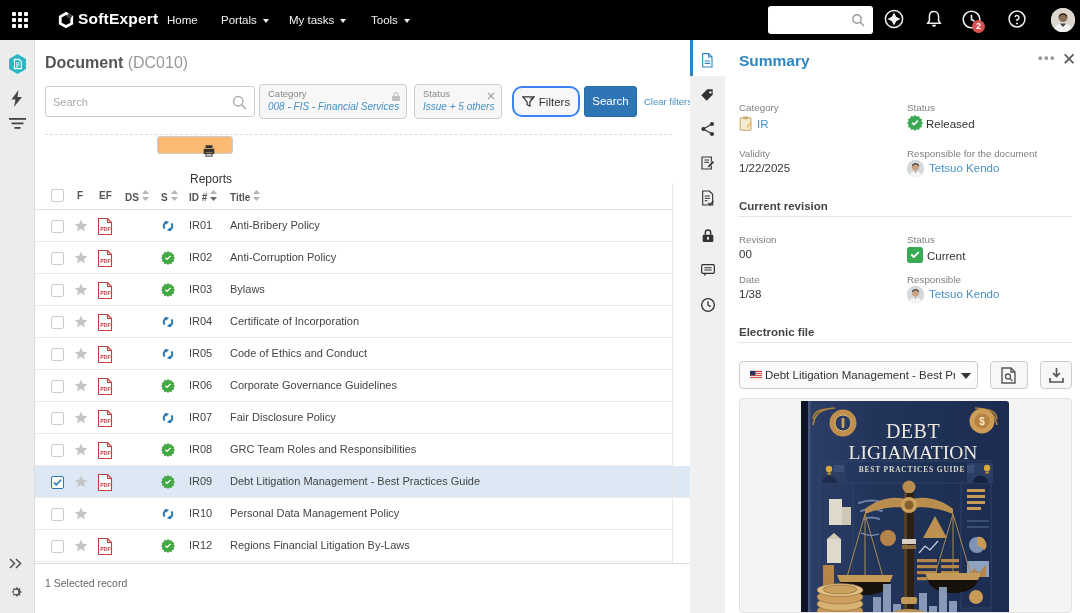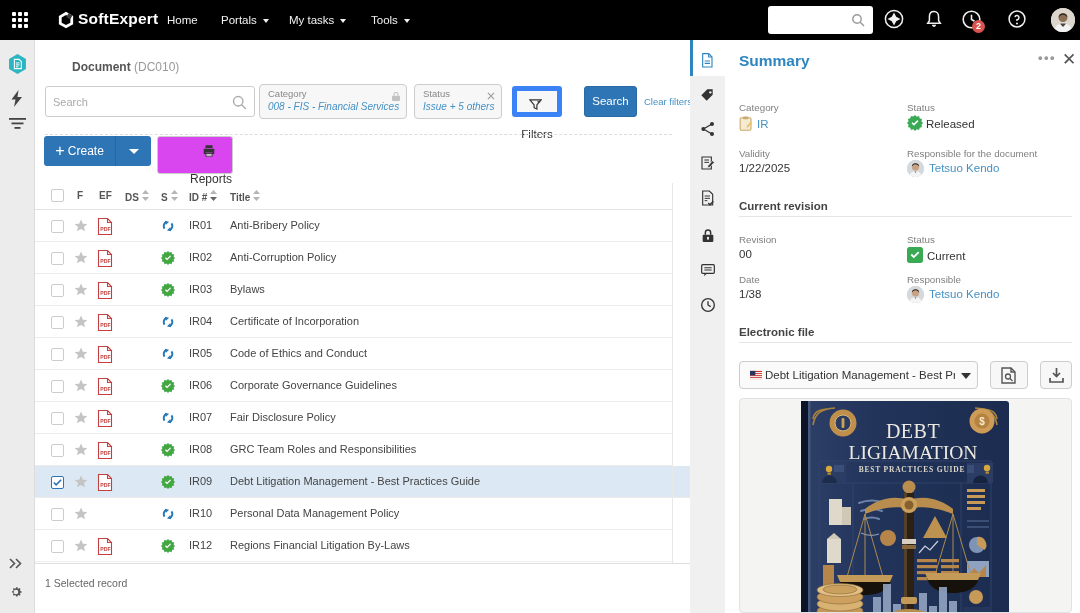--- a/index.html
+++ b/index.html
@@ -8,36 +8,36 @@
 
 #topbar { position:absolute; left:0; top:0; width:1080px; height:40px; background:#000000; }
 #topbar .navitem { position:absolute; top:14px; color:#f2f2f2; font-size:11.5px; }
 .caret { display:inline-block; width:0; height:0; border-left:3.5px solid transparent; border-right:3.5px solid transparent; border-top:4px solid #f2f2f2; vertical-align:1px; margin-left:6px; }
 #searchbox { position:absolute; left:768px; top:6px; width:105px; height:28px; background:#fff; border-radius:3px; }
 .topicon { position:absolute; top:9px; }
 
 #lsidebar { position:absolute; left:0; top:40px; width:35px; height:573px; background:#ececec; border-right:1px solid #dcdcdc; }
 
 #center { position:absolute; left:35px; top:40px; width:655px; height:573px; background:#fff; }
-#title { position:absolute; left:10px; top:20px; font-size:12px; font-weight:bold; color:#555;margin-left:27px; }
+#title { position:absolute; left:10px; top:14px; font-size:16px; font-weight:bold; color:#555; }
 #title span { font-weight:normal; color:#999; }
 #searchinput { position:absolute; left:10px; top:46px; width:210px; height:31px; border:1px solid #ccc; border-radius:3px; background:#fff; }
 #searchinput .ph { position:absolute; left:7px; top:9px; color:#a9a9a9; font-size:11px; }
 .chip { position:absolute; top:44px; height:35px; background:#f7f7f7; border:1px solid #ccc; border-radius:4px; padding:3px 8px; }
 .chip .lbl { font-size:9.5px; color:#888; line-height:12px; }
 .chip .val { font-size:10px; color:#4591c5; line-height:13px; white-space:nowrap;font-style:italic; }
-#btn-filters { position:absolute; left:477px; top:46px; width:50px; height:31px; background:#f7f7f7; border:5px solid #3b82f6; border-radius:3px; color:#333; font-size:11.5px; text-align:center; line-height:29px; }
+#btn-filters { position:absolute; left:477px; top:46px; width:68px; height:31px; background:#f7f7f7; border:2px solid #3b82f6; border-radius:10px; color:#333; font-size:11.5px; text-align:center; line-height:29px; }
 #btn-search { position:absolute; left:549px; top:46px; width:53px; height:31px; background:#2e75b5; border:1px solid #2a6ba6; border-radius:3px; color:#fff; font-size:11.5px; text-align:center; line-height:29px; }
 #clear-filters { position:absolute; left:609px; top:56px; color:#4591c5; font-size:9.5px; white-space:nowrap; }
 #toolbar { position:absolute; left:10px; top:94px; width:627px; border-top:1px dashed #ddd; height:0; }
 #btn-create { position:absolute; left:9px; top:96px; width:107px; height:30px; background:#2e75b5; border-radius:3px; color:#fff; font-size:12px; }
 #btn-create .main { position:absolute; left:0; top:0; width:71px; height:30px; line-height:30px; text-align:center; }
 #btn-create .arrow { position:absolute; left:71px; top:0; width:36px; height:30px; border-left:1px solid #2766a0; }
 #btn-create .arrow:after { content:""; position:absolute; left:13px; top:13px; width:0; height:0; border-left:5px solid transparent; border-right:5px solid transparent; border-top:5px solid #fff; }
-#btn-reports { position:absolute; left:122px; top:96px; width:76px; height:38px; background:#d946ef; border:1px solid #ccc; border-radius:3px; color:#333; font-size:12px; line-height:28px; text-align:center;padding-left:32px; }
+#btn-reports { position:absolute; left:122px; top:96px; width:76px; height:18px; background:#fdba74; border:1px solid #ccc; border-radius:3px; color:#333; font-size:12px; line-height:28px; text-align:center;padding-left:32px; }
 
 #thead { position:absolute; left:0px; top:143px; width:637px; height:27px; border-bottom:1px solid #e3e3e3; font-size:10px; font-weight:bold; color:#555; }
 .hc { position:absolute; top:7px; }
 .sorticon { display:inline-block; margin-left:3px; }
 .row { position:absolute; left:0px; width:637px; height:32px; border-bottom:1px solid #ececec; font-size:11px; color:#444; }
 .row.sel { background:#dce9f5; width:655px; }
 .cb { position:absolute; left:16px; top:10px; width:13px; height:13px; border:1px solid #ccc; border-radius:2px; background:#fff; }
 .star { position:absolute; left:39px; top:9px; }
 .pdf { position:absolute; left:62px; top:8px; }
 .sic { position:absolute; left:126px; top:9px; }
@@ -188,24 +188,20 @@
         </g>
       </svg>
   </div>
   <div id="btn-filters"><svg style="vertical-align:-2px;margin-right:4px" width="13" height="13" viewBox="0 0 14 14">
         <path fill="none" stroke="#333" stroke-width="1.3" d="M1 2 L13 2 L8.5 7.5 L8.5 12 L5.5 10.5 L5.5 7.5 Z"></path>
         <line x1="9" y1="4" x2="12" y2="4" stroke="#333" stroke-width="1.2"></line>
       </svg>Filters</div>
   <div id="btn-search">Search</div>
   <div id="clear-filters">Clear filters</div>
   <div id="toolbar"></div>
-  <div id="btn-create">
-      <div class="main"><span style="font-size:16px;vertical-align:-1px">+</span> Create</div>
-      <div class="arrow"></div>
-    </div>
   <div id="btn-reports"><svg style="vertical-align:-3px;margin-right:5px" width="14" height="14" viewBox="0 0 24 24">
         <path fill="#333" d="M6 2 h12 v5 H6 Z M3 8 h18 v9 h-3 v-3 H6 v3 H3 Z M6 15 h12 v7 H6 Z"></path>
         <rect x="7.5" y="17" width="9" height="1.4" fill="#fff"></rect>
         <rect x="7.5" y="19.5" width="9" height="1.4" fill="#fff"></rect>
       </svg>Reports</div>
 
   <div id="thead">
     <div class="cb" style="top:6px"></div>
     <div class="hc" style="left:42px">F</div>
     <div class="hc" style="left:64px">EF</div>

